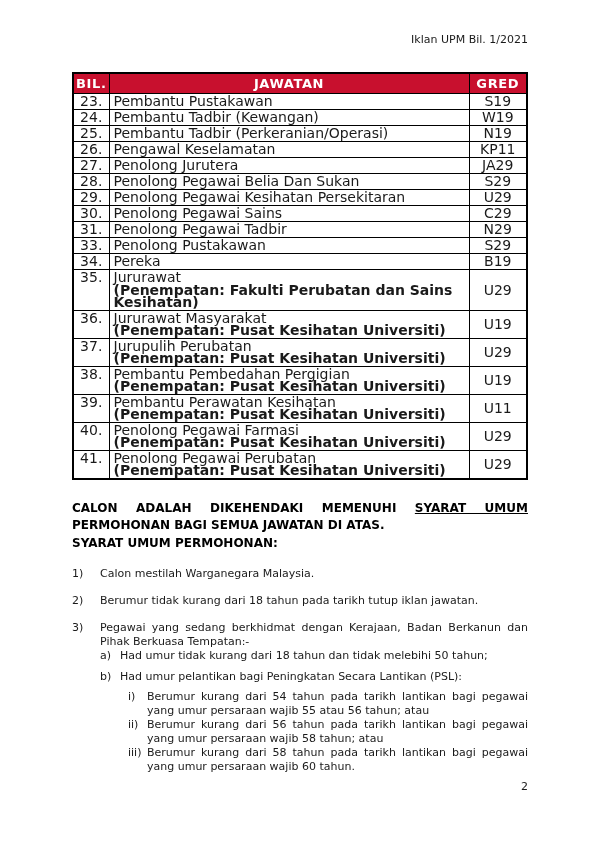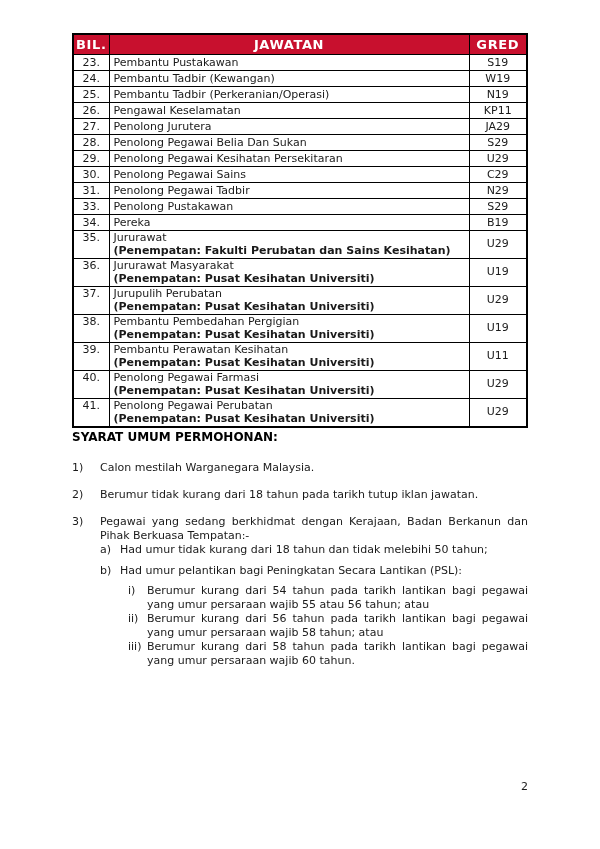--- a/index.html
+++ b/index.html
@@ -11,21 +11,21 @@
   .page { position:absolute; inset:0; padding:33px 72px 0 72px; box-sizing:border-box; }
 
   .doc-header { text-align:right; font-size:11px; line-height:13px; margin-bottom:26px; color:#1a1a1a; }
 
   table.jobs { border-collapse:collapse; width:100%; border:2px solid #000; table-layout:fixed; }
   table.jobs th {
     background:#C8102E; color:#ffffff; font-size:13px; font-weight:bold;
     letter-spacing:0.6px; padding:2px 0; border:1px solid #000; text-align:center;
   }
   table.jobs td {
-    border:1px solid #000; font-size:11px; padding:1px 4px;
+    border:1px solid #000; font-size:14px; padding:1px 4px;
     vertical-align:middle; line-height:13px;
   }
   col.c-bil  { width:36px; }
   col.c-gred { width:58px; }
   td.bil  { text-align:center; }
   td.gred { text-align:center;margin-top:20px; }
   td.jaw  { padding-left:8px; }
   tr.dbl td { line-height:12.5px; }
   tr.dbl td.bil { vertical-align:top; }
   .penempatan { font-weight:bold; }
@@ -54,20 +54,21 @@
   .roman > .lbl { flex:none; width:19px; }
   .roman > .body { flex:1; text-align:justify; }
 
   .page-number { position:absolute; top:780px; right:72px; font-size:11px; color:#1a1a1a; }
 </style>
 </head>
 <body>
 
 <div class="page">
 
+  <div class="doc-header">Iklan UPM Bil. 1/2021</div>
 
   <table class="jobs">
     <colgroup>
         <col class="c-bil">
         <col>
         <col class="c-gred">
       </colgroup>
     <thead>
       <tr>
         <th>BIL.</th>
@@ -183,20 +184,21 @@
         <td class="bil">41.</td>
         <td class="jaw">
           <div>Penolong Pegawai Perubatan</div>
           <div class="penempatan">(Penempatan: Pusat Kesihatan Universiti)</div>
         </td>
         <td class="gred">U29</td>
       </tr>
     </tbody>
   </table>
 
+  <div class="notice"><span>CALON ADALAH DIKEHENDAKI MEMENUHI </span><span class="u">SYARAT UMUM</span><span> PERMOHONAN BAGI SEMUA JAWATAN DI ATAS.</span></div>
 
   <div class="syarat-heading">SYARAT UMUM PERMOHONAN:</div>
 
   <div class="list">
 
     <div class="item">
       <span class="lbl">1)</span>
       <div class="body">Calon mestilah Warganegara Malaysia.</div>
     </div>
 

